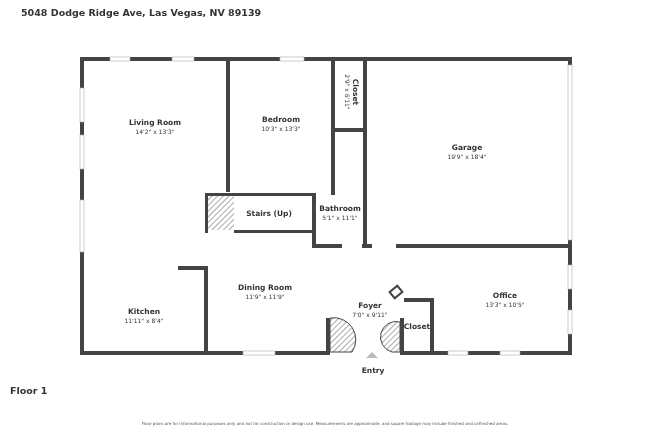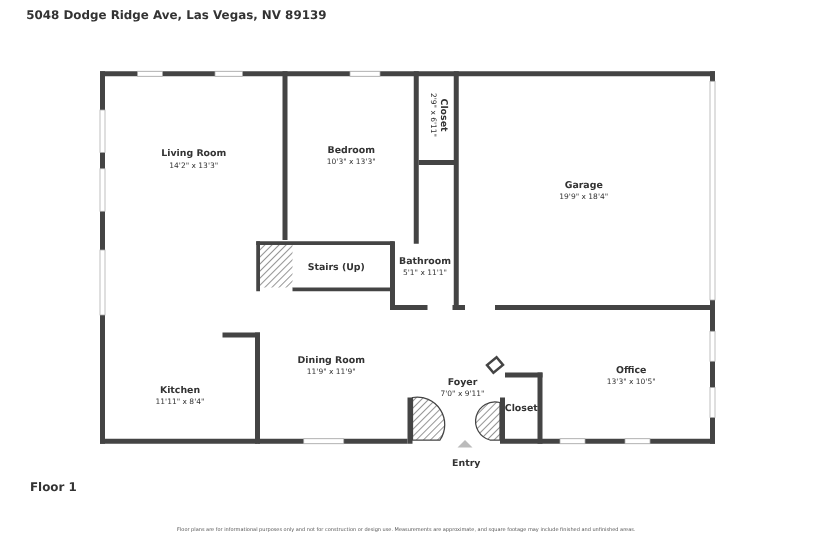--- a/index.html
+++ b/index.html
@@ -1,19 +1,19 @@
 <!DOCTYPE html>
 <html><head>
 <meta charset="utf-8">
 <style>
   html, body { margin: 0; padding: 0; background: #ffffff; }
   body { width: 650px; height: 434px; position: relative; overflow: hidden;
          font-family: "DejaVu Sans", sans-serif; color: #333; }
   .address { position: absolute; left: 9px; top: 7px; font-size: 9.5px; font-weight: bold; color: #333; margin-left: 12px; }
-  .floor-label { position: absolute; left: 24px; top: 385px; font-size: 9.5px; font-weight: bold; color: #333; }
+  .floor-label { position: absolute; left: 10px; top: 385px; font-size: 9.5px; font-weight: bold; color: #333; }
   .disclaimer { position: absolute; left: 0; width: 650px; top: 421px; text-align: center; font-size: 4px; color: #555; }
   svg { position: absolute; left: 0; top: 0; }
   .room-name { font-family: "DejaVu Sans", sans-serif; font-size: 7.5px; font-weight: bold; fill: #333; text-anchor: middle; }
   .room-dim { font-family: "DejaVu Sans", sans-serif; font-size: 6px; fill: #333; text-anchor: middle; }
   .wall { fill: #444; }
   .win { fill: #fff; stroke: #aaa; stroke-width: 0.6; }
 </style>
 </head>
 <body>
 

